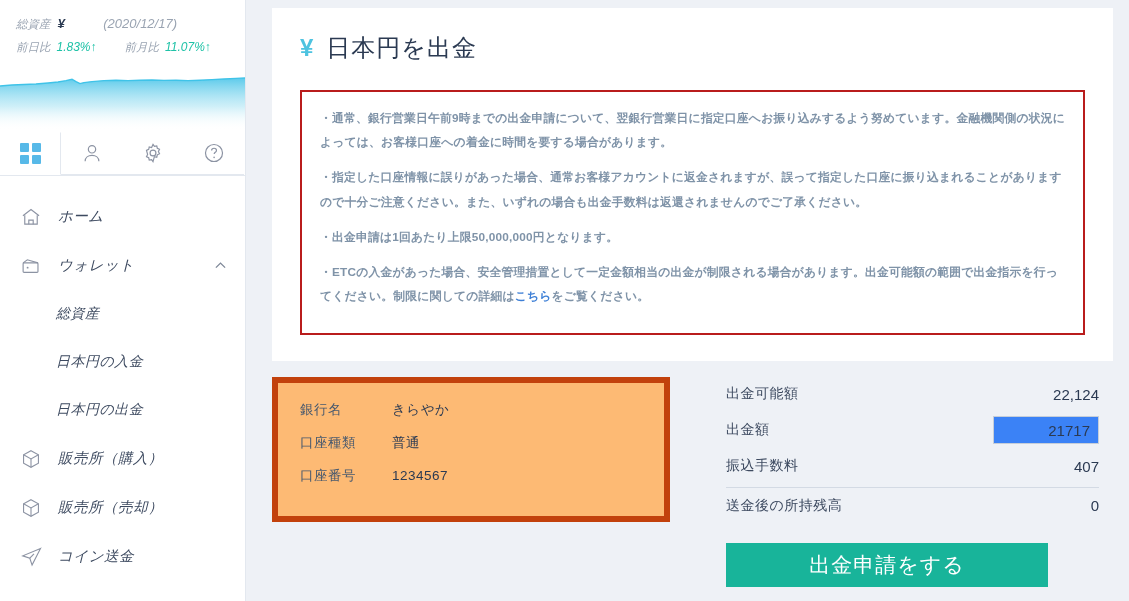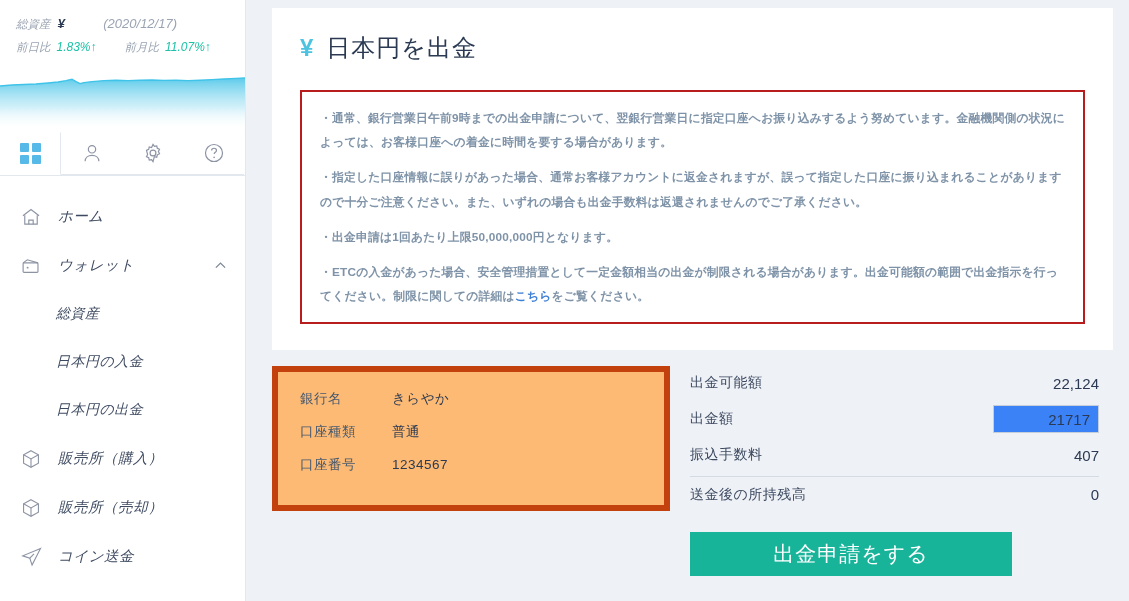--- a/index.html
+++ b/index.html
@@ -190,21 +190,21 @@
     padding: 14px 18px 12px 18px;
     font-weight: bold;
   }
   .notice p {
     color: #7f93a8;
     font-size: 11.8px;
     line-height: 2.05;
     margin-bottom: 11px;
     letter-spacing: 0.2px;
   }
-  .notice p:last-child { margin-bottom: 2px; }
+  .notice p:last-child { margin-bottom: 13px; }
   .notice a { color: #3d7fd6; text-decoration: none; }
 
   
   .bottom-row {
     display: flex;
     margin-top: 16px;
     align-items: flex-start;
   }
 
   .bank-card {
@@ -227,21 +227,21 @@
     letter-spacing: 0.5px;
   }
   .bank-val {
     font-size: 13.5px;
     color: #2b3a52;
     letter-spacing: 0.5px;
   }
 
   .amount-panel {
     flex: 1;
-    margin-left: 20px;
+    margin-left: 56px;
     padding-right: 14px;
   }
   .amt-row {
     display: flex;
     align-items: center;
     justify-content: space-between;
     height: 34px;
   }
   .amt-row.tall { height: 38px; }
   .amt-row.divided { border-top: 1px solid #d3dae4; margin-top: 4px; padding-top: 2px; }

